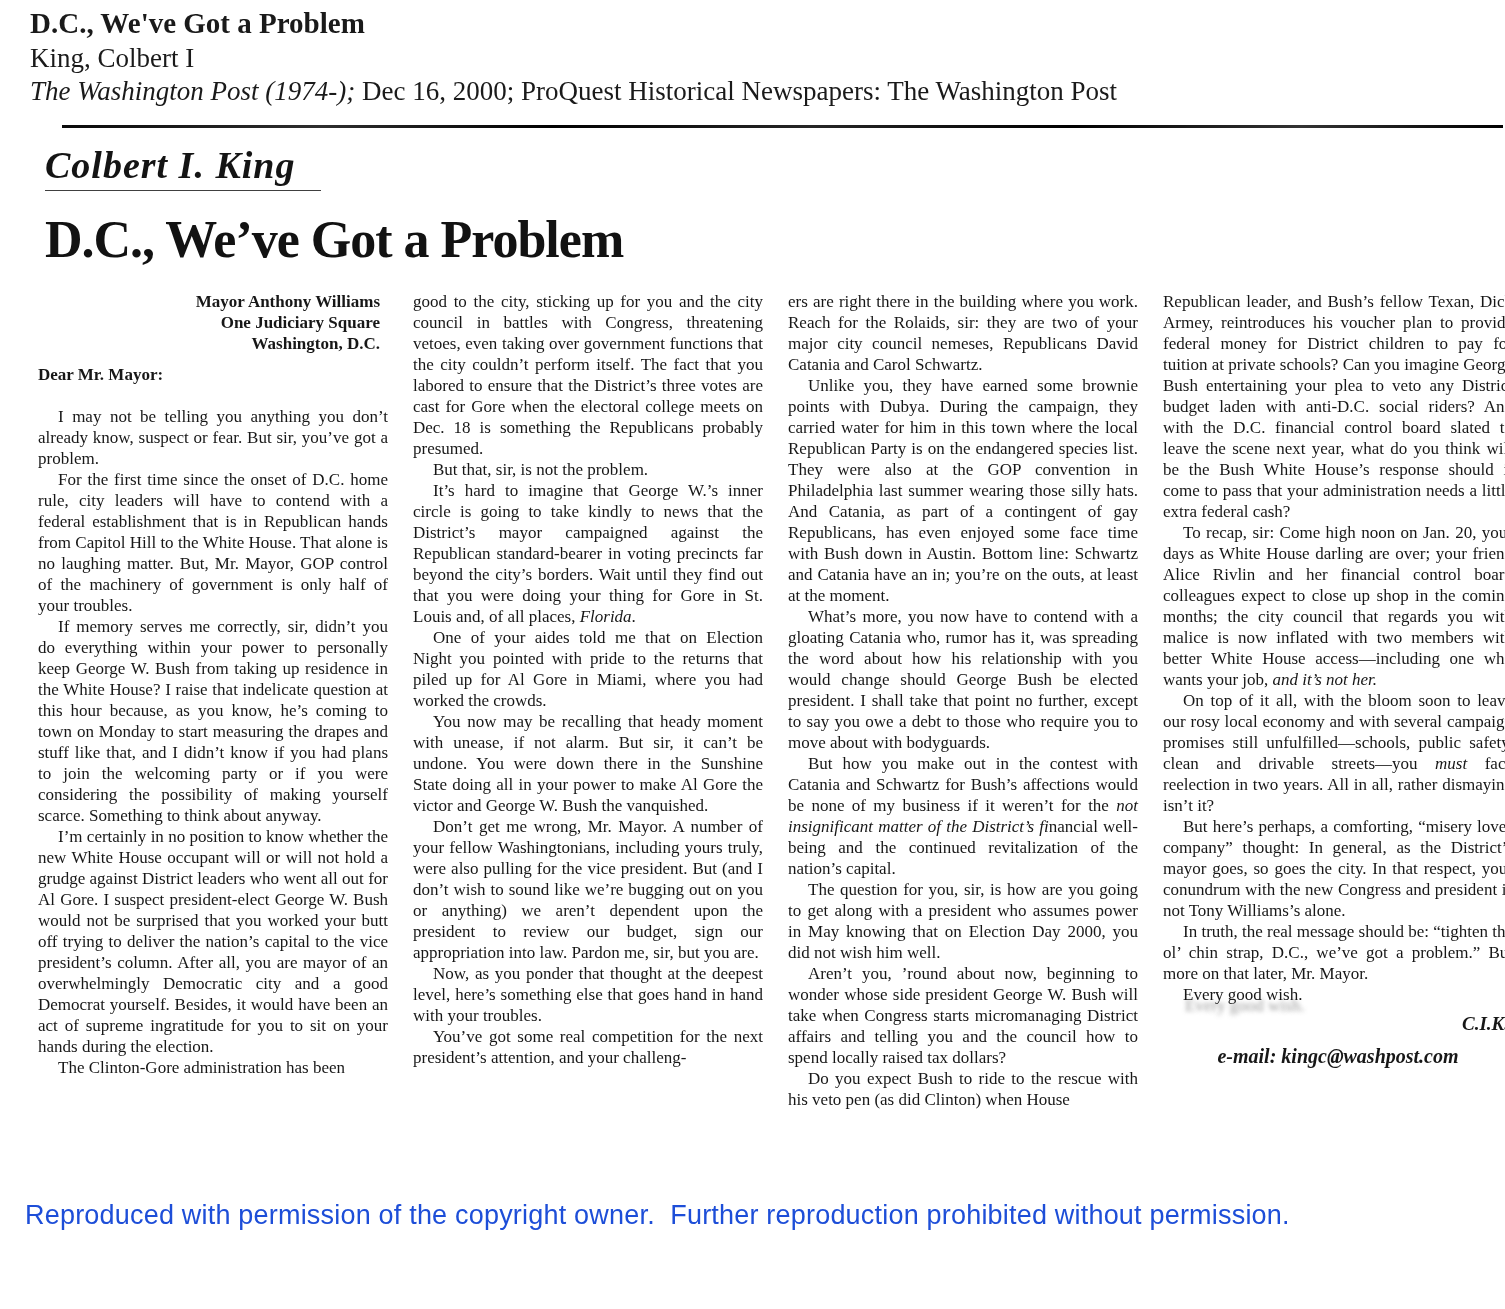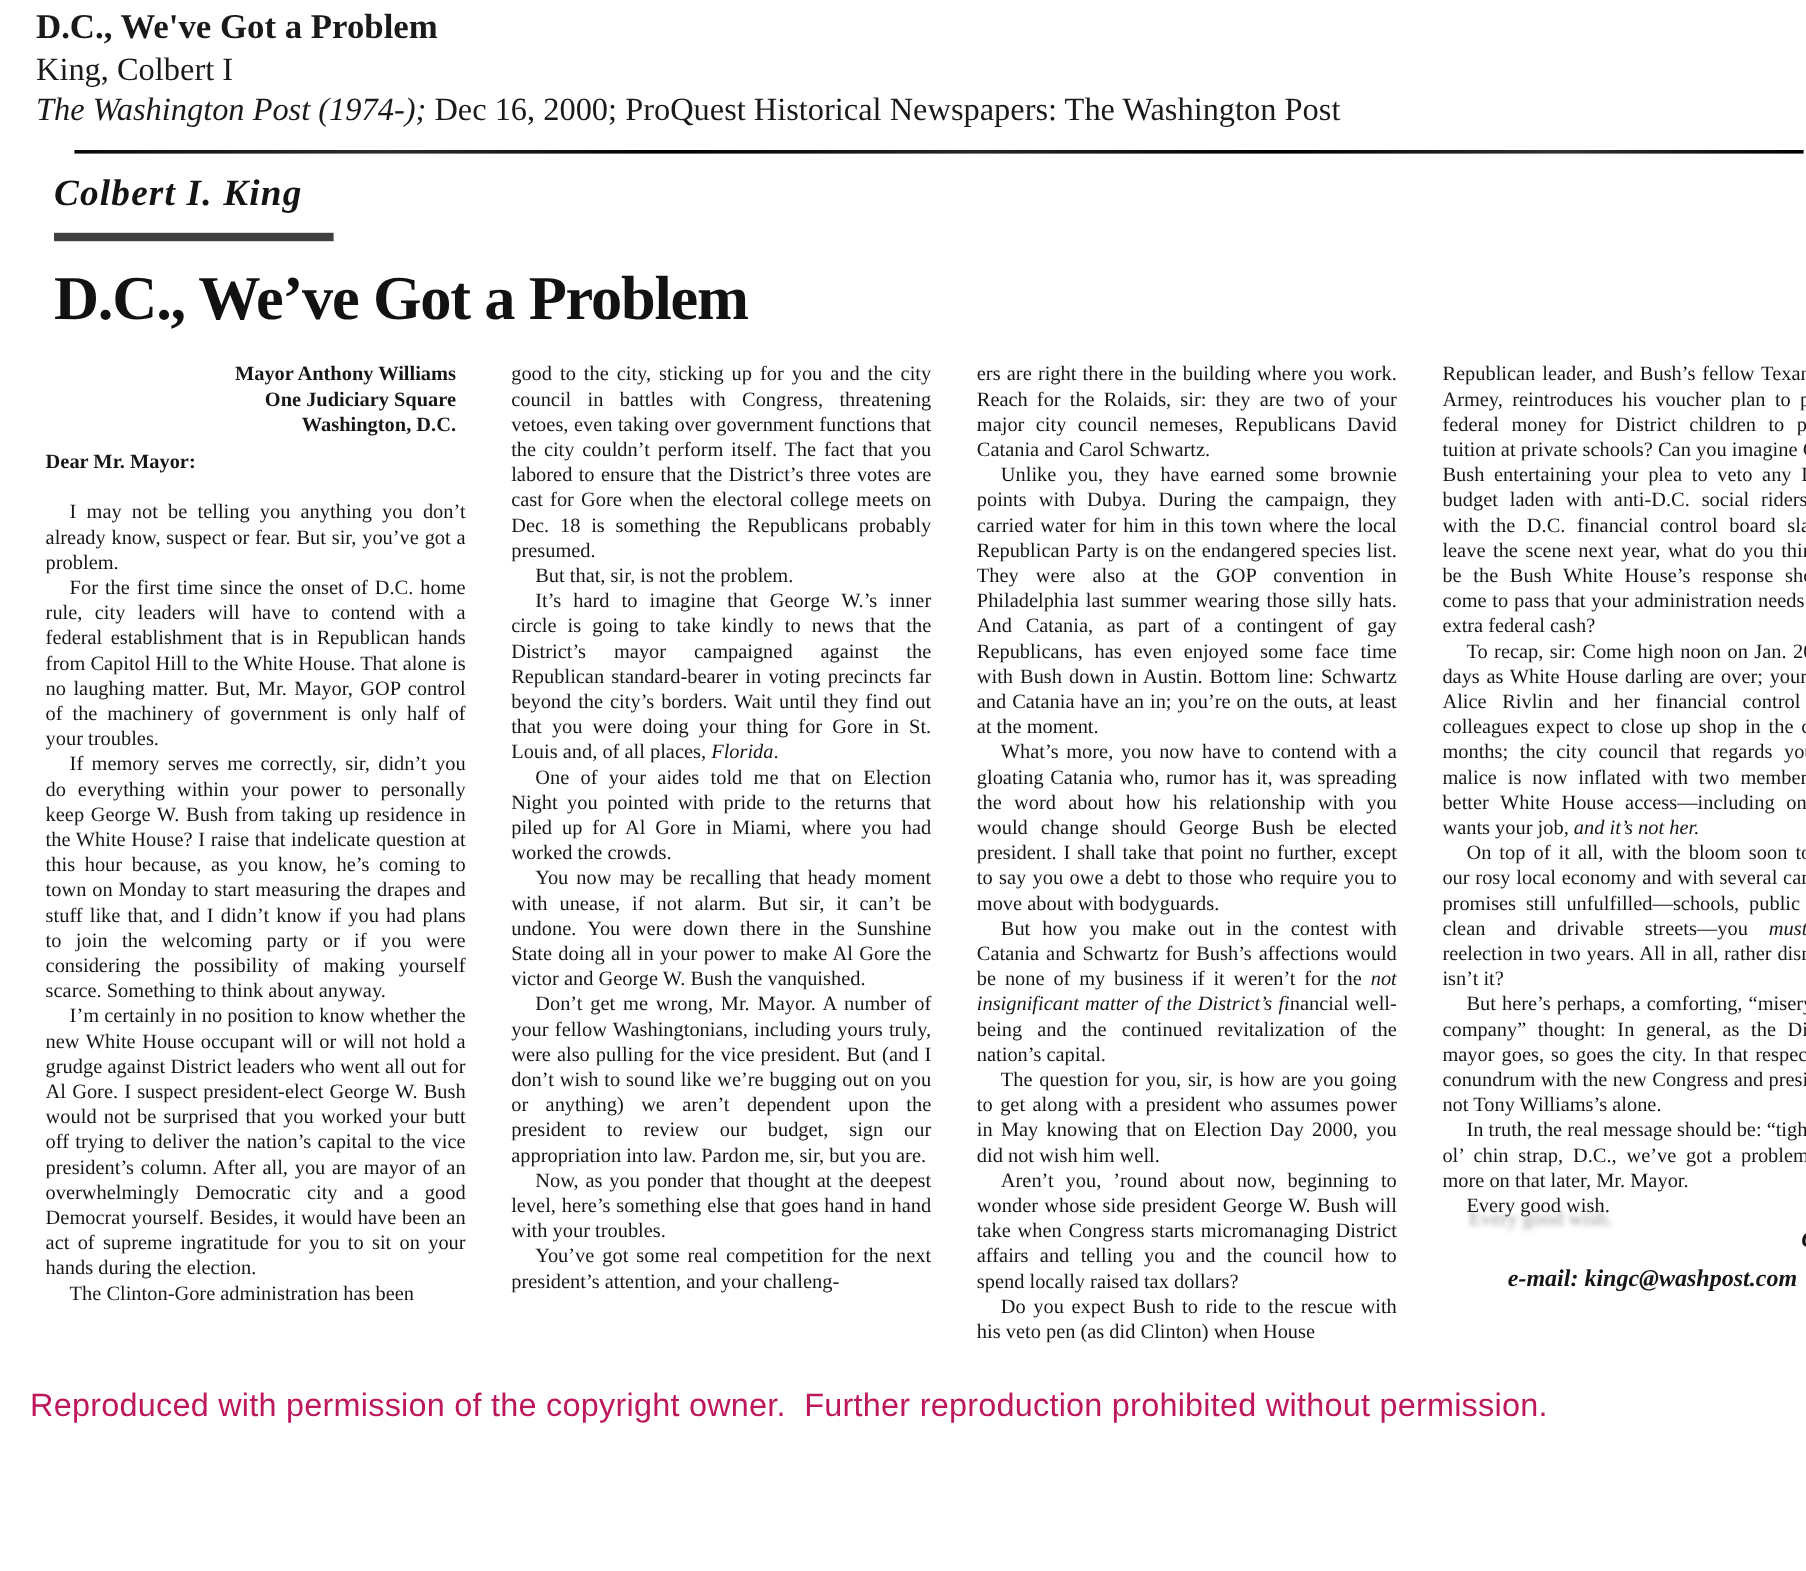--- a/index.html
+++ b/index.html
@@ -23,35 +23,35 @@
   
   .rule {
     height: 3px; margin: 16px 2px 0 62px;
     background: linear-gradient(90deg, #0a0a0a 0%, #2e2e2e 18%, #000 34%, #262626 52%, #000 70%, #333 86%, #000 100%);
   }
 
   .byline-wrap { margin: 15px 0 0 45px; }
   .byline {
     display: inline-block;
     font-style: italic; font-weight: bold;
-    font-size: 31px; letter-spacing: 1px;
+    font-size: 38px; letter-spacing: 1px;
     color: #141414;
-    border-bottom: 7px solid #404040;
-    padding: 0 26px 15px 0;
+    border-bottom: 1px solid #404040;
+    padding: 0 26px 3px 0;
   }
 
   .headline {
     margin: 22px 0 0 45px;
     font-size: 52px; font-weight: bold;
     letter-spacing: -1px; line-height: 1.05;
     color: #121212;
   }
 
   
-  .cols { display: flex; gap: 38px; padding: 24px 8px 0 38px; }
+  .cols { display: flex; gap: 25px; padding: 24px 8px 0 38px; }
   .col {
     width: 350px; flex: 0 0 350px;
     font-size: 17px; line-height: 21px;
     text-align: justify;
     color: #171717;
   }
   .blk { margin: 0; }
   .p  { text-indent: 20px; }
   .pc { text-indent: 0; }
   .addr { text-align: right; font-weight: bold; padding-right: 8px; text-indent: 0; }
@@ -60,23 +60,23 @@
   .sign {
     text-align: right; font-weight: bold; font-style: italic;
     font-size: 19px; margin-top: 8px; padding-right: 4px; text-indent: 0;
   }
   .email {
     text-align: center; font-weight: bold; font-style: italic;
     font-size: 20px; margin-top: 12px; text-indent: 0;
   }
 
   .footer {
-    position: absolute; left: 25px; top: 1156px;
+    position: absolute; left: 25px; top: 1200px;
     font-family: "Liberation Sans", sans-serif;
-    font-size: 27px; color: #be185d;
+    font-size: 27px; color: #1d4ed8;
     letter-spacing: 0.2px;
     white-space: pre;
   }
 </style>
 </head>
 <body>
 
 <div class="page">
 
   <header class="meta">

